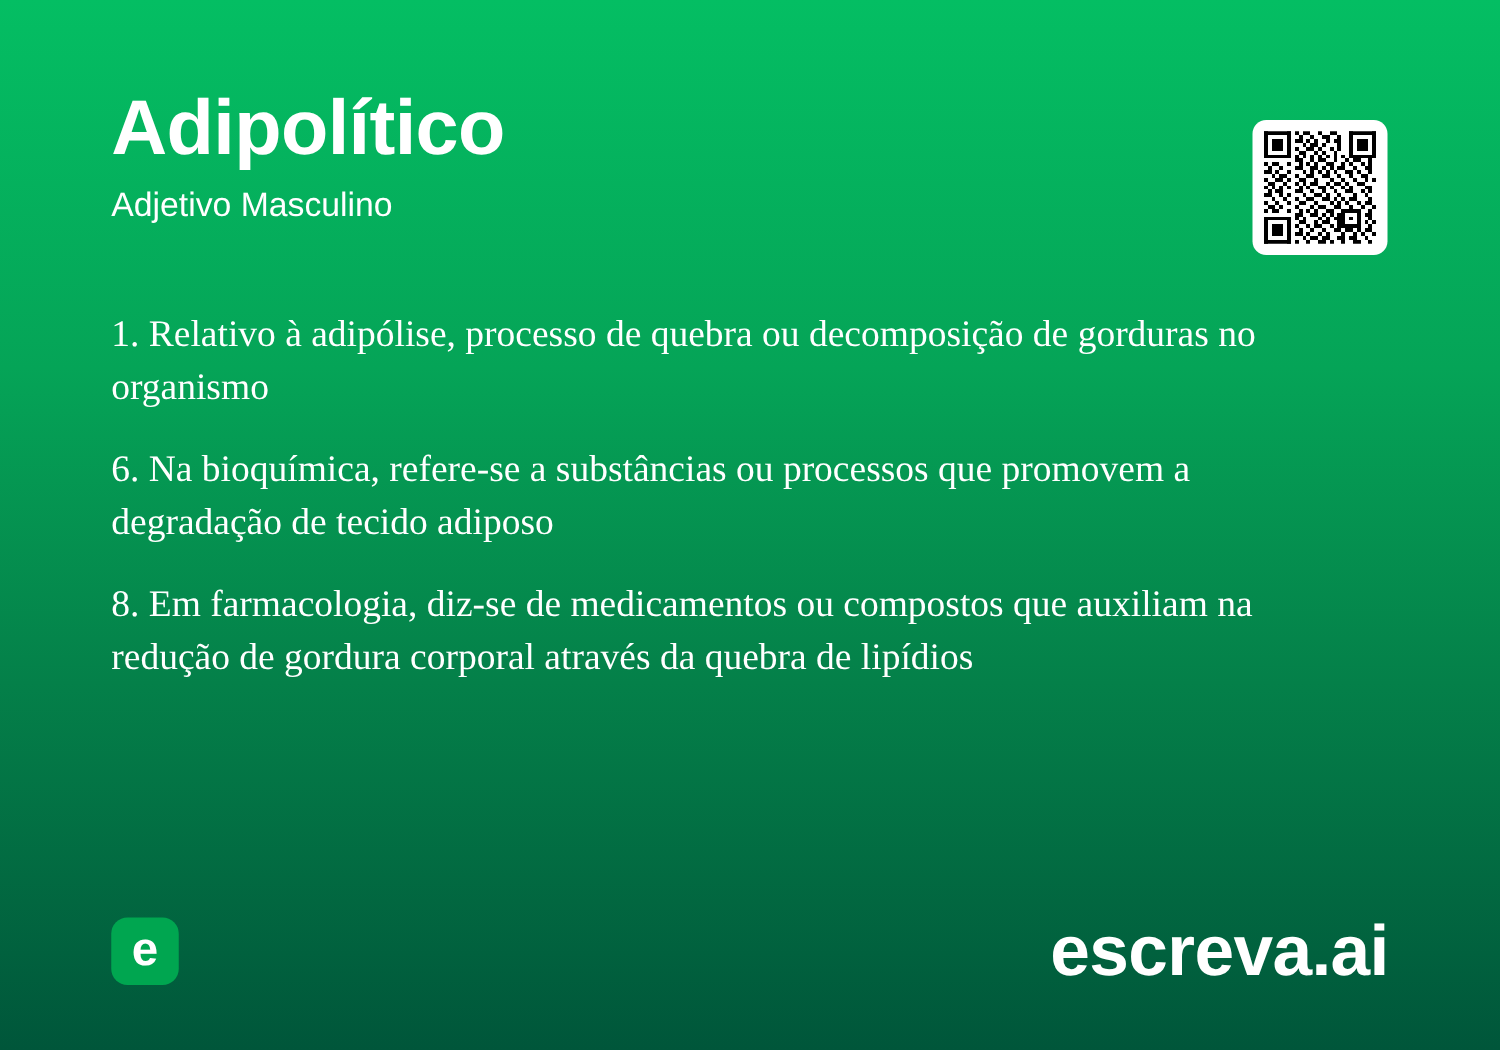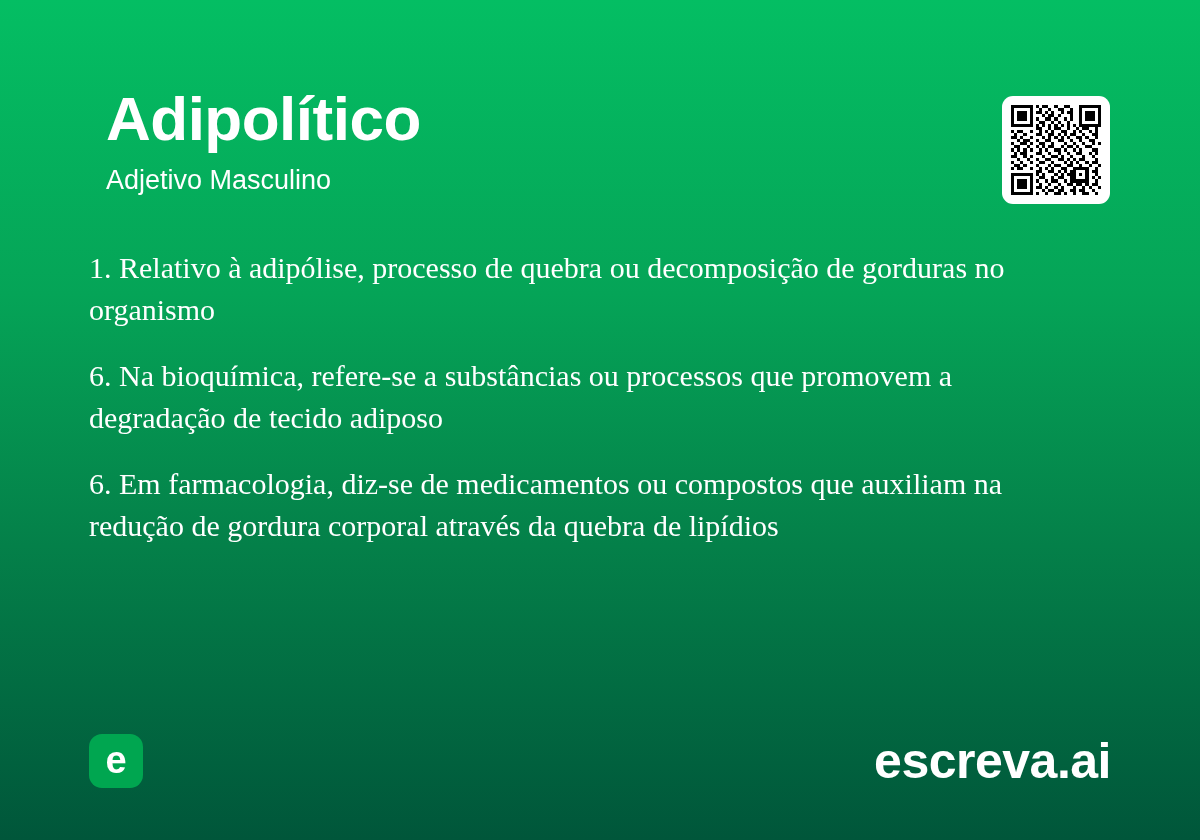--- a/index.html
+++ b/index.html
@@ -15,23 +15,22 @@
   .card {
     position:absolute;
     left:0; top:0;
     width:1200px; height:840px;
   }
 
   
   .header {
     position:absolute;
     left:89px;
-    top:88px;
+    top:72px;
     width:1021px;
-    margin-left:17px;
   }
   .word-title {
     font-size:62px;
     font-weight:700;
     color:#ffffff;
     letter-spacing:-0.5px;
     line-height:1.0;
     white-space:nowrap;
   }
   .word-subtitle {
@@ -95,21 +94,21 @@
   }
   .logo-badge span {
     font-size:38px;
     font-weight:700;
     color:#ffffff;
     line-height:1;
     position:relative;
     top:-1px;
   }
   .brand {
-    font-size:50px;
+    font-size:57px;
     font-weight:700;
     color:#ffffff;
     letter-spacing:-0.5px;
     line-height:1;
     text-align:center;
   }
 </style>
 </head>
 <body>
 
@@ -367,21 +366,21 @@
             <rect x="23" y="28" width="2" height="1"></rect>
           <rect x="27" y="28" width="1" height="1"></rect>
         </g>
       </svg>
     </span>
   </div>
 
   <div class="definitions">
     <div class="definition">1. Relativo à adipólise, processo de quebra ou decomposição de gorduras no organismo</div>
     <div class="definition">6. Na bioquímica, refere-se a substâncias ou processos que promovem a degradação de tecido adiposo</div>
-    <div class="definition">6. Em farmacologia, diz-se de medicamentos ou compostos que auxiliam na redução de gordura corporal através da quebra de lipídios</div>
+    <div class="definition">8. Em farmacologia, diz-se de medicamentos ou compostos que auxiliam na redução de gordura corporal através da quebra de lipídios</div>
   </div>
 
   <div class="footer">
     <div class="logo-badge">
       <span>e</span>
     </div>
     <div class="brand">escreva.ai</div>
   </div>
 
 </div>

